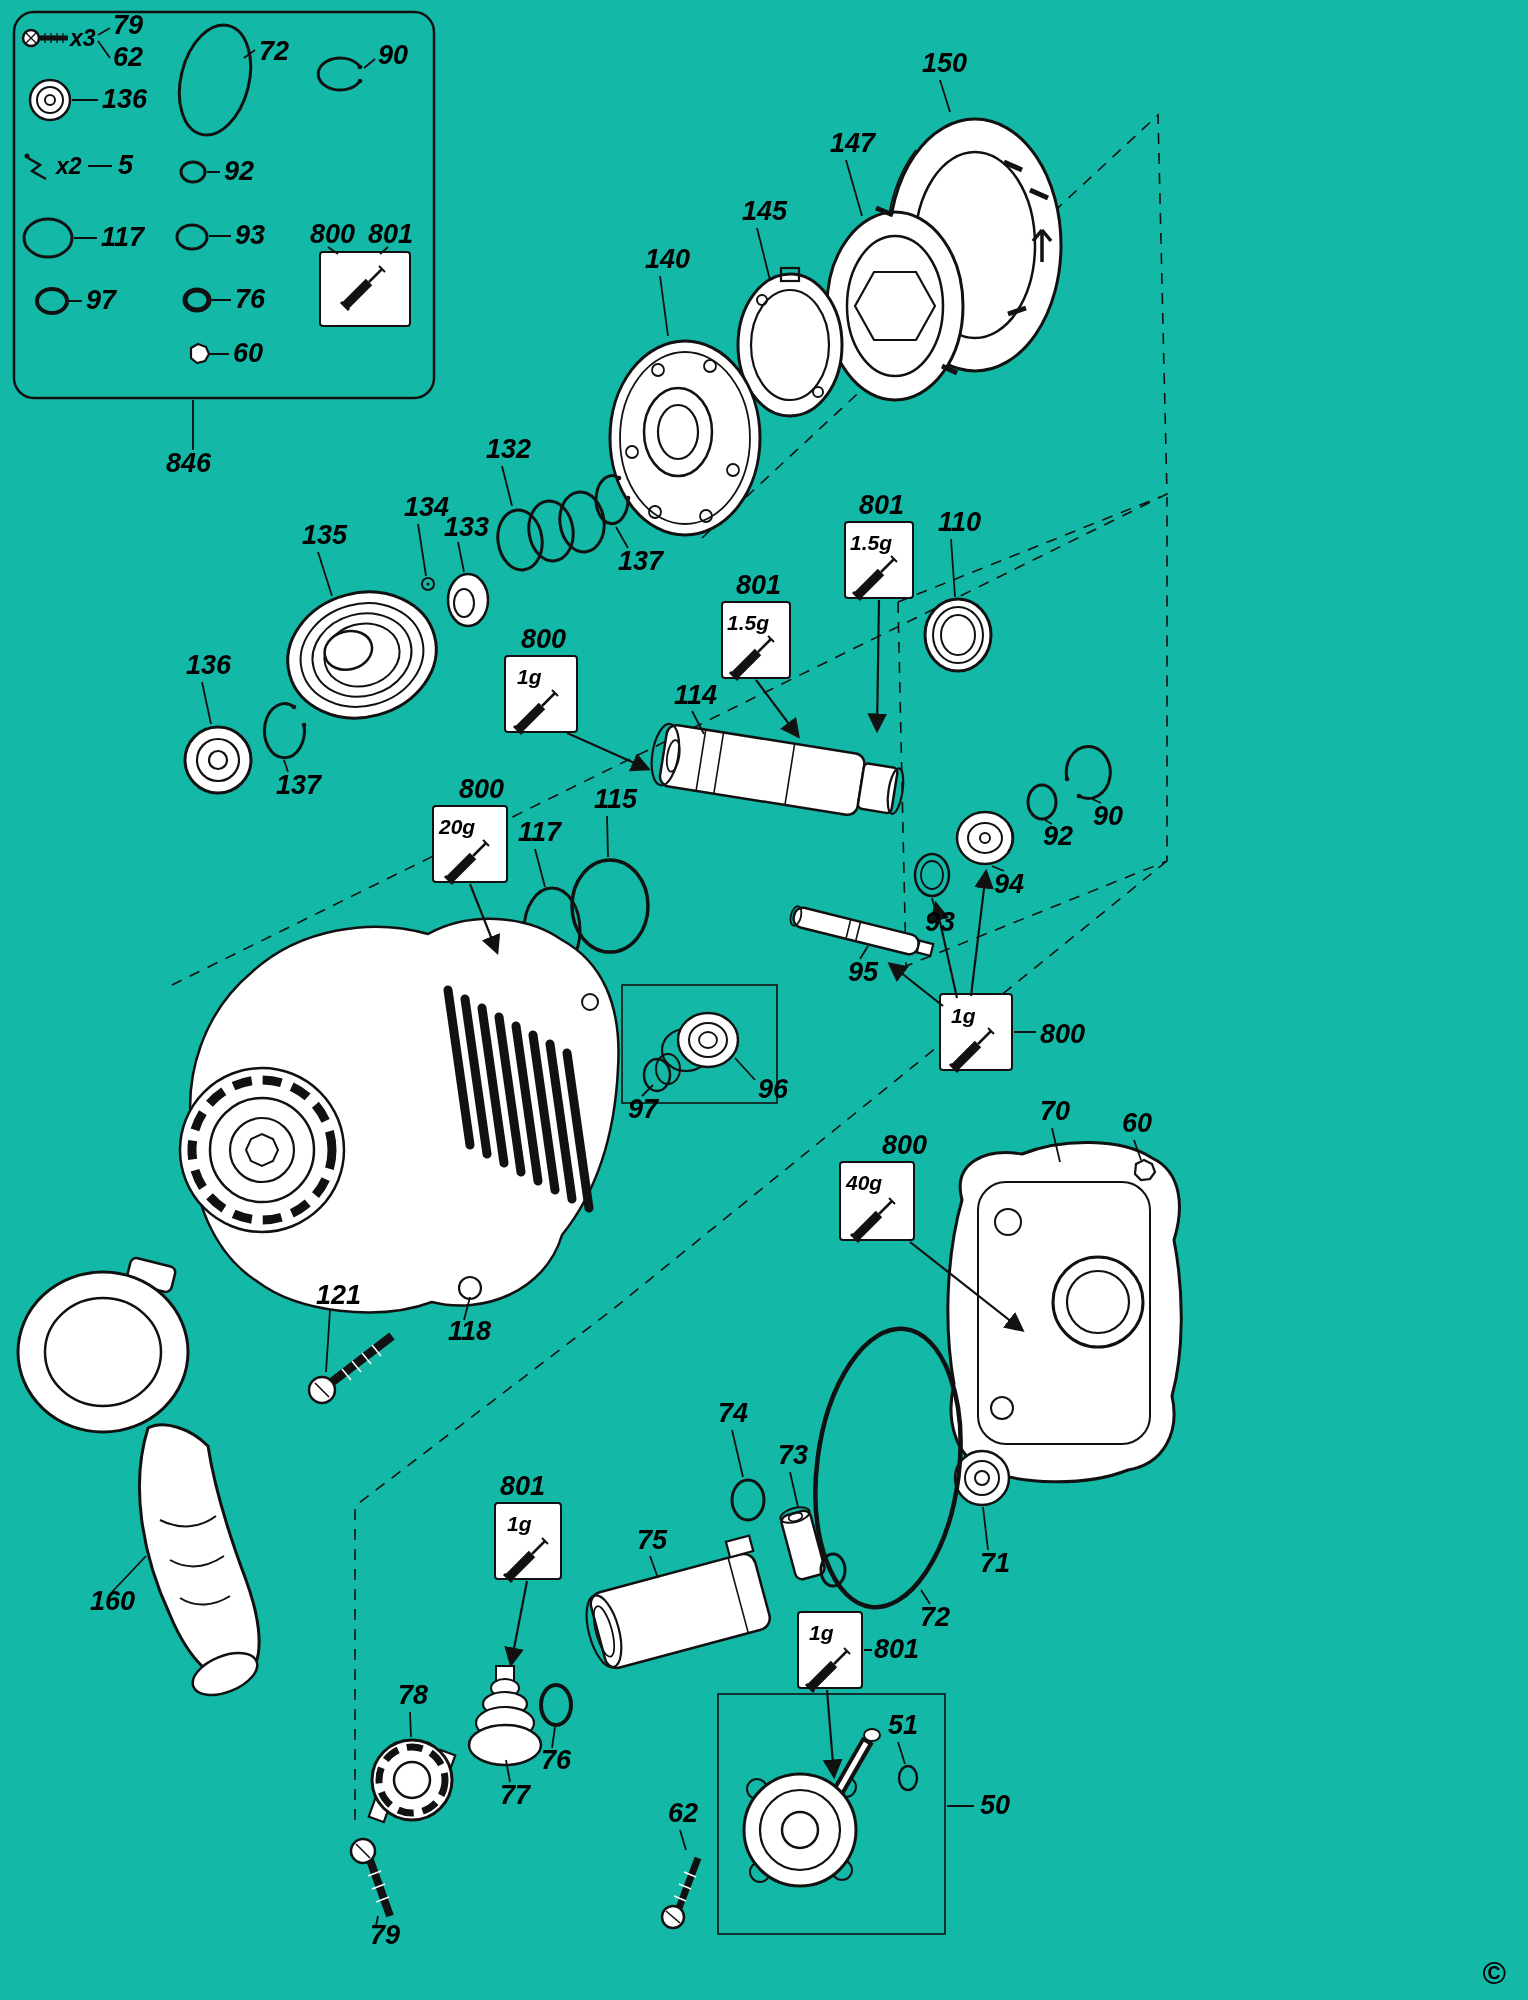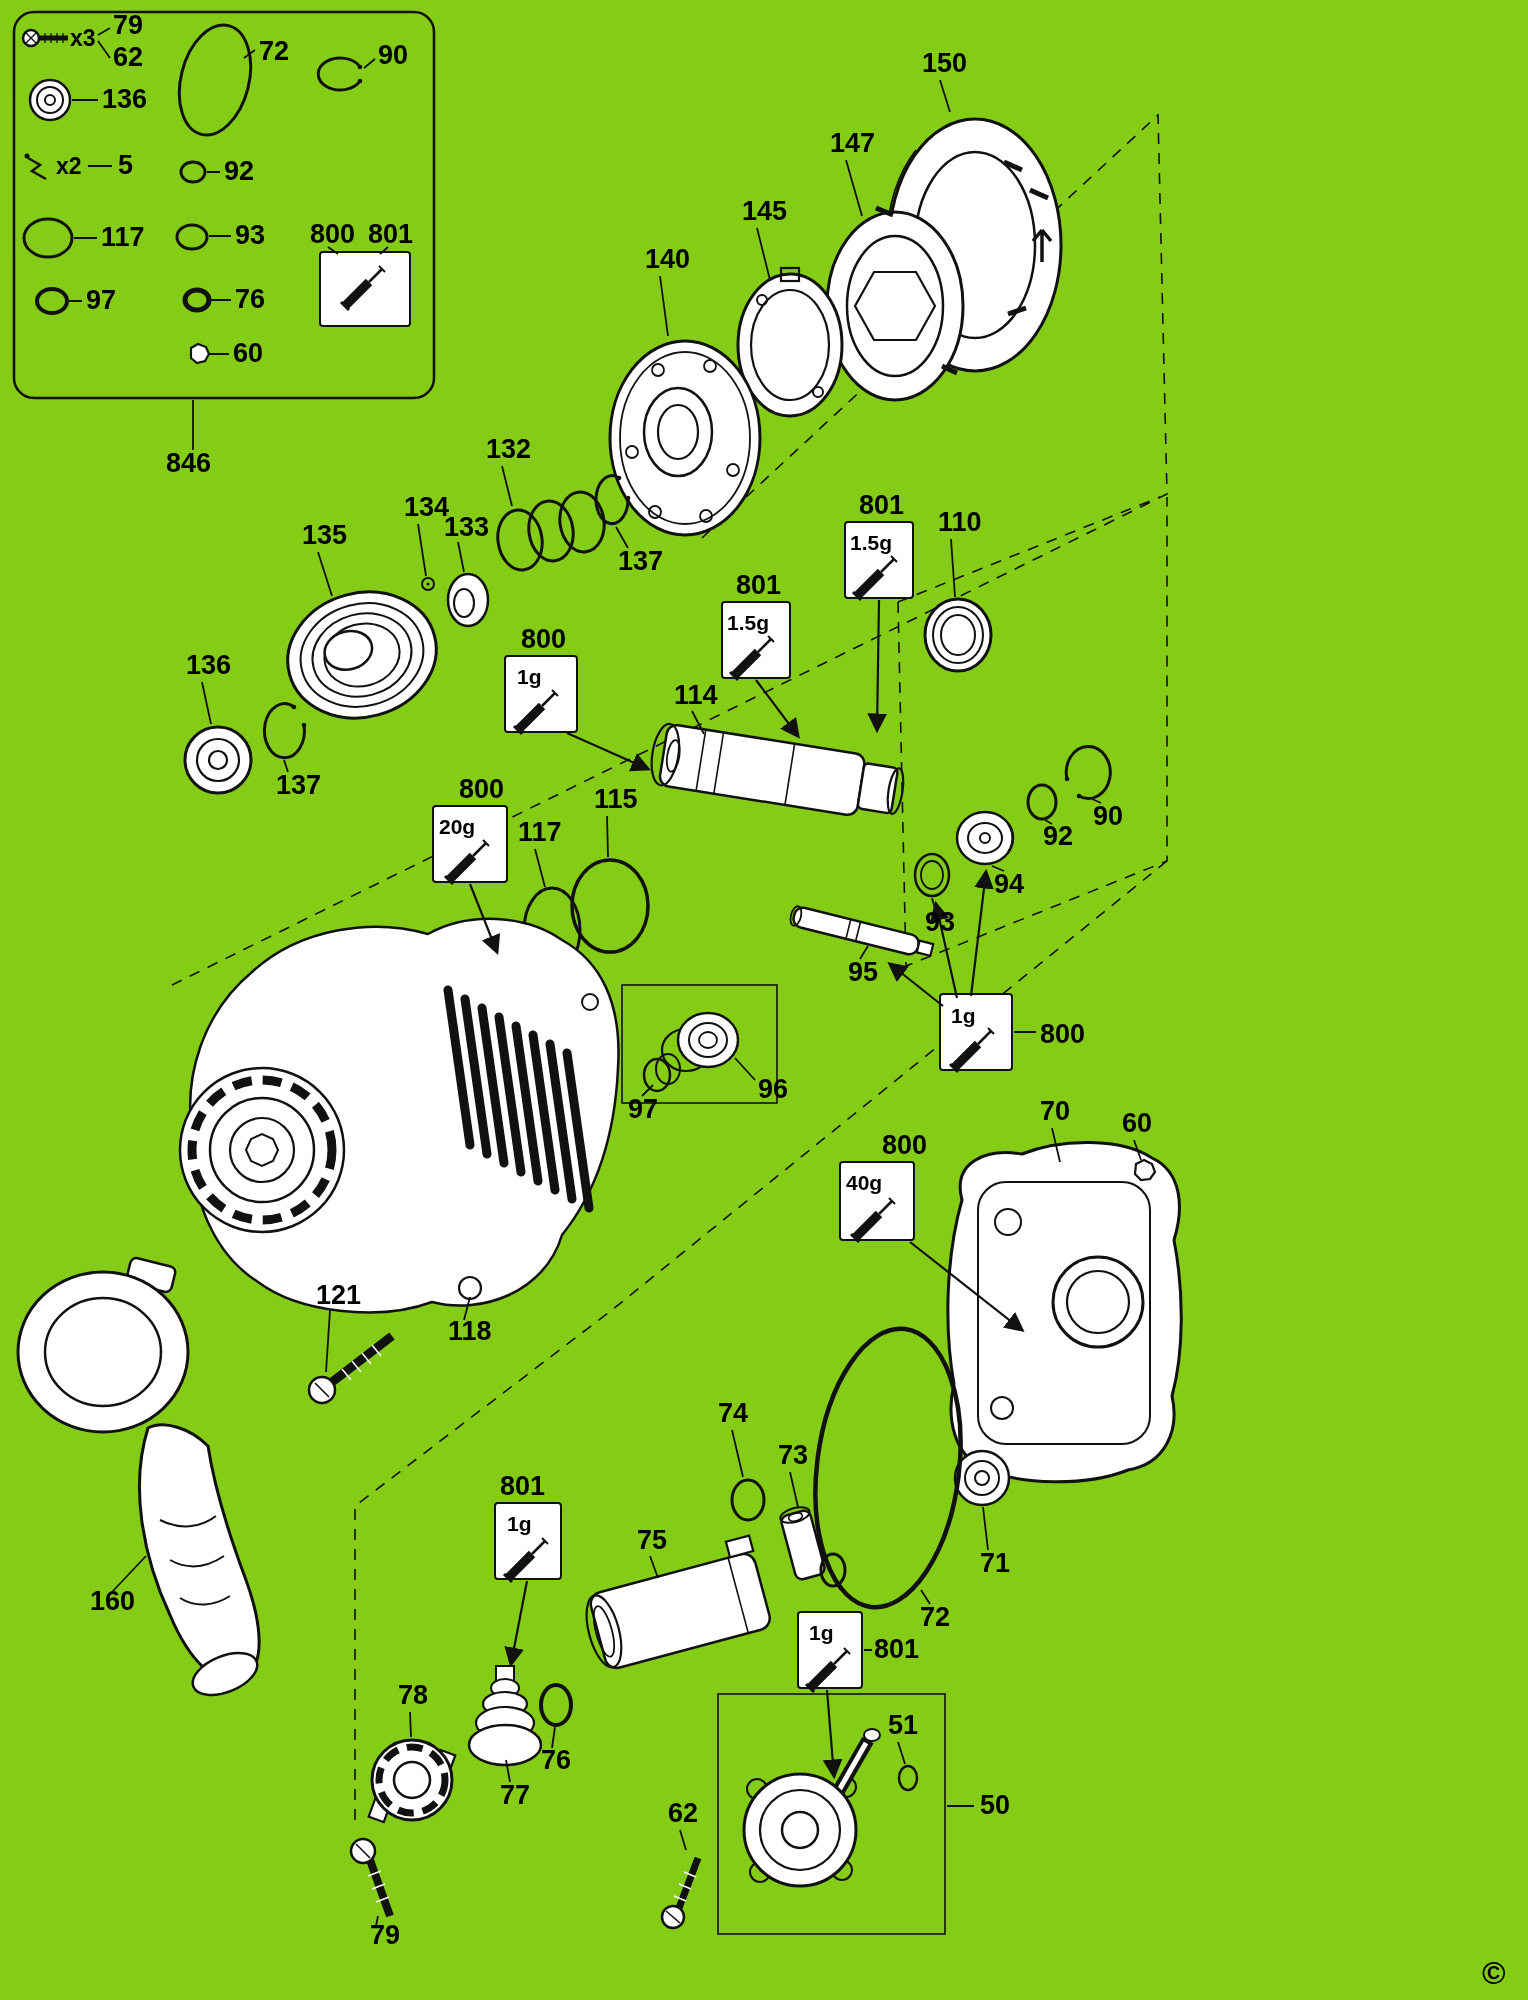--- a/index.html
+++ b/index.html
@@ -1,17 +1,17 @@
 <!DOCTYPE html>
 <html><head>
 <meta charset="utf-8">
 <title>Exploded Parts Diagram</title>
 <style>
   html,body{margin:0;padding:0;background:#ffffff;}
-  .page{position:relative;width:1528px;height:2000px;background:#84cc16;overflow:hidden;}
+  .page{position:relative;width:1528px;height:2000px;background:#14b8a6;overflow:hidden;font-style:italic;}
   svg{display:block;}
   .lbl{font-family:"Liberation Sans","DejaVu Sans",sans-serif;font-weight:700;fill:#000;}
   .part-number{font-size:27px;}
   .multiplier{font-size:23px;}
   .grease-ref{font-size:27px;}
   .grease-amount{font-size:21px;}
   .copyright{font-size:32px;}
   .ln{stroke:#111;fill:none;}
   .lnw{stroke:#111;fill:#ffffff;}
   .lw{stroke:#fff;fill:none;}

